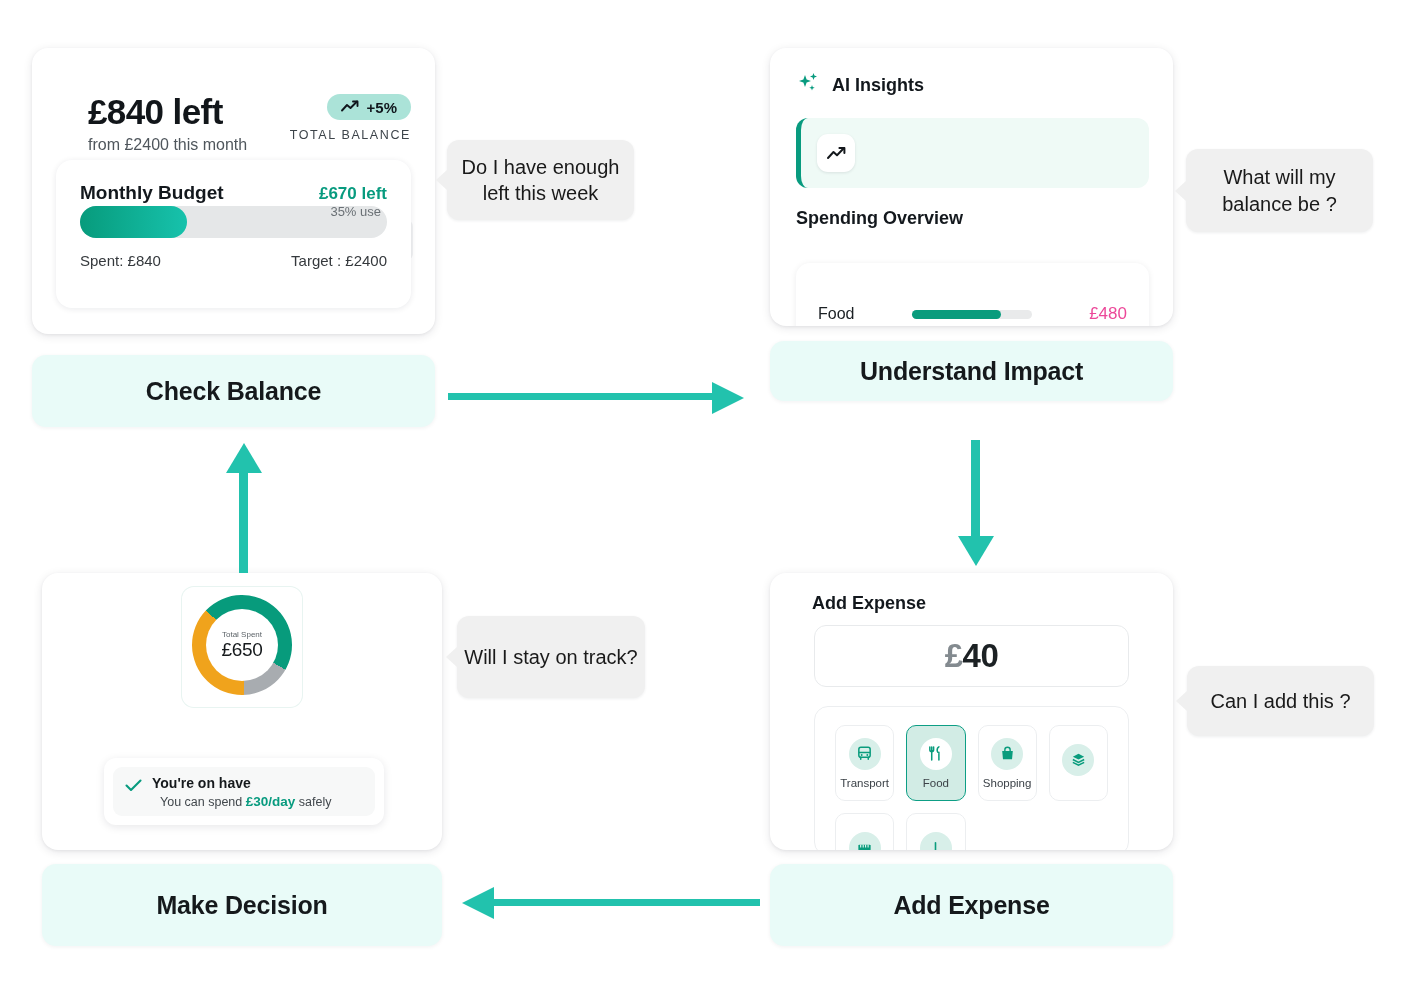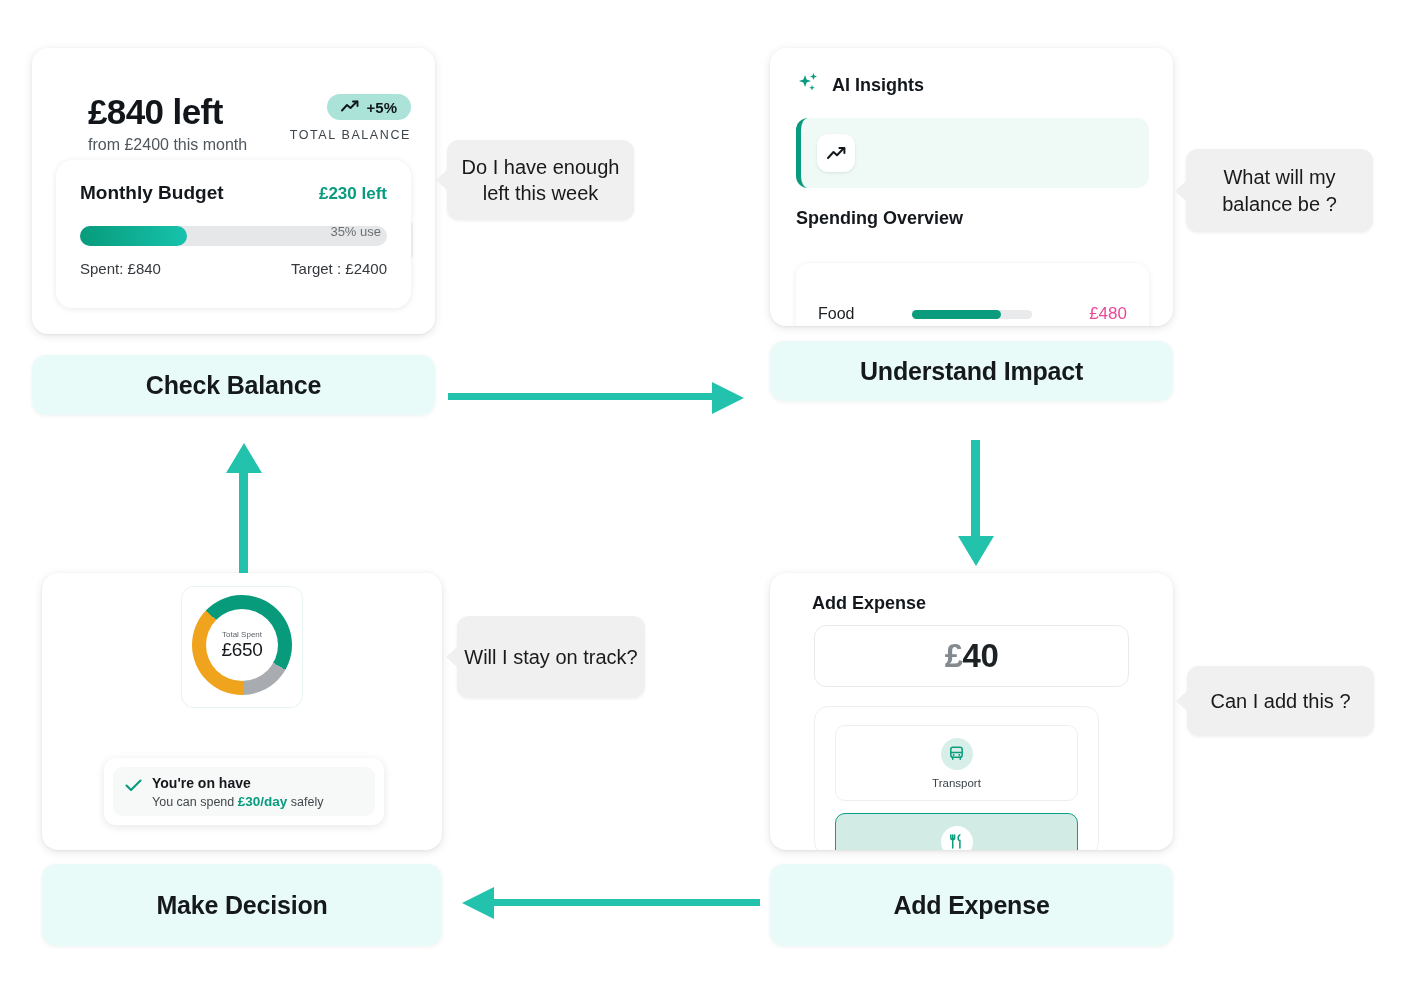--- a/index.html
+++ b/index.html
@@ -71,22 +71,22 @@
   .budget-box {
     position: absolute; left: 24px; top: 112px; width: 355px; height: 148px;
     border-radius: 16px; background: #ffffff;
     box-shadow: 0 1px 6px rgba(16,24,40,.09);
     padding: 22px 24px 0 24px;
   }
   .budget-row { display:flex; justify-content:space-between; align-items:baseline; }
   .budget-title { font-size: 19px; font-weight: 700; color: #13181d; }
   .budget-left { font-size: 17px; font-weight: 700; color: #089b7f; }
   .bar-track {
-    position: relative; margin-top: 22px;
-    height: 20px; border-radius: 999px; background: #e5e7e8;
+    position: relative; margin-top: 2px;
+    height: 32px; border-radius: 999px; background: #e5e7e8;
   }
   .bar-fill {
     position:absolute; left:0; top:0; bottom:0; border-radius:999px;
     background: linear-gradient(90deg,#079b7c 0%,#17c2ac 100%);
   }
   .bar-pct {
     position:absolute; right: 6px; top: -2px;
     font-size: 13px; color: #6a7075;
   }
   .budget-foot { display:flex; justify-content:space-between; margin-top: 14px; }
@@ -163,37 +163,37 @@
     position:absolute; left: 62px; top: 185px; width: 280px; height: 67px;
     background:#fff; border-radius: 12px;
     box-shadow: 0 2px 8px rgba(16,24,40,.10);
     padding: 9px;
   }
   .ontrack-inner {
     background:#f7f8f8; border-radius: 9px; height: 100%;
     padding: 8px 12px; display:flex; gap: 10px; align-items:flex-start;
   }
   .ontrack-title { font-size: 14px; font-weight: 700; color: #15191c; }
-  .ontrack-sub { font-size: 12.5px; color: #41474c; margin-top: 3px; }
+  .ontrack-sub { font-size: 12.5px; color: #41474c; margin-top: 3px; margin-left: 8px; }
   .ontrack-sub b { color: #089b7f; font-size: 13.5px; }
 
   
   #card-expense { left: 770px; top: 573px; width: 403px; height: 277px; }
   .exp-title { font-size: 18px; font-weight: 700; color: #13181d; padding: 20px 0 0 42px; }
   .amount-box {
     position:absolute; left: 44px; top: 52px; width: 315px; height: 62px;
     border: 1px solid #e8eaec; border-radius: 12px;
     display:flex; align-items:center; justify-content:center;
   }
   .amount-val { font-size: 33px; font-weight: 700; color: #1c2124; letter-spacing:-.5px; }
   .amount-val .cur { color: #838a8f; font-weight: 600; }
   .cat-box {
-    position:absolute; left: 44px; top: 133px; width: 285px; height: 150px;
+    position:absolute; left: 44px; top: 133px; width: 315px; height: 150px;
     border: 1px solid #eceef0; border-radius: 14px; padding: 18px 20px;
-    display:grid; grid-template-columns: repeat(1, 1fr); gap: 12px;
+    display:grid; grid-template-columns: repeat(4, 1fr); gap: 12px;
     overflow:hidden;
   }
   .cat {
     height: 76px; border-radius: 10px; border:1px solid #eceef0; background:#fff;
     display:flex; flex-direction:column; align-items:center; justify-content:center; gap:7px;
   }
   .cat.sel { background:#d2ece5; border:1.5px solid #0d9e85; }
   .cat-ic {
     width: 32px; height: 32px; border-radius: 50%; background:#d8efe9;
     display:flex; align-items:center; justify-content:center;
@@ -222,21 +222,21 @@
         <span class="pct">+5%</span>
       </div>
       <div class="total-bal-label">TOTAL BALANCE</div>
     </div>
 
     <div class="wallet-ghost"></div>
 
     <div class="budget-box">
       <div class="budget-row">
         <span class="budget-title">Monthly Budget</span>
-        <span class="budget-left">£230 left</span>
+        <span class="budget-left">£670 left</span>
       </div>
       <div class="bar-track">
         <div class="bar-fill" id="budget-fill" style="width: 35%;"></div>
         <span class="bar-pct">35% use</span>
       </div>
       <div class="budget-foot">
         <span>Spent: £840</span>
         <span>Target : £2400</span>
       </div>
     </div>
@@ -373,21 +373,21 @@
           <svg width="17" height="17" viewBox="0 0 18 18">
               <line x1="9" y1="4" x2="9" y2="12" stroke="#0a9c7d" stroke-width="1.7" stroke-linecap="round"></line>
               <line x1="4" y1="12.6" x2="14" y2="12.6" stroke="#0a9c7d" stroke-width="1.7" stroke-linecap="round"></line>
             </svg>
         </span>
         <span class="cat-lb"></span>
       </div>
     </div>
   </div>
 
-  <div class="step" style="left:32px; top:355px; width:403px; height:60px;">
+  <div class="step" style="left:32px; top:355px; width:403px; height:72px;">
     <span class="step-label">Check Balance</span>
   </div>
 
   <div class="step" style="left:770px; top:341px; width:403px; height:60px;">
     <span class="step-label">Understand Impact</span>
   </div>
 
   <div class="step" style="left:42px; top:864px; width:400px; height:82px;">
     <span class="step-label">Make Decision</span>
   </div>

